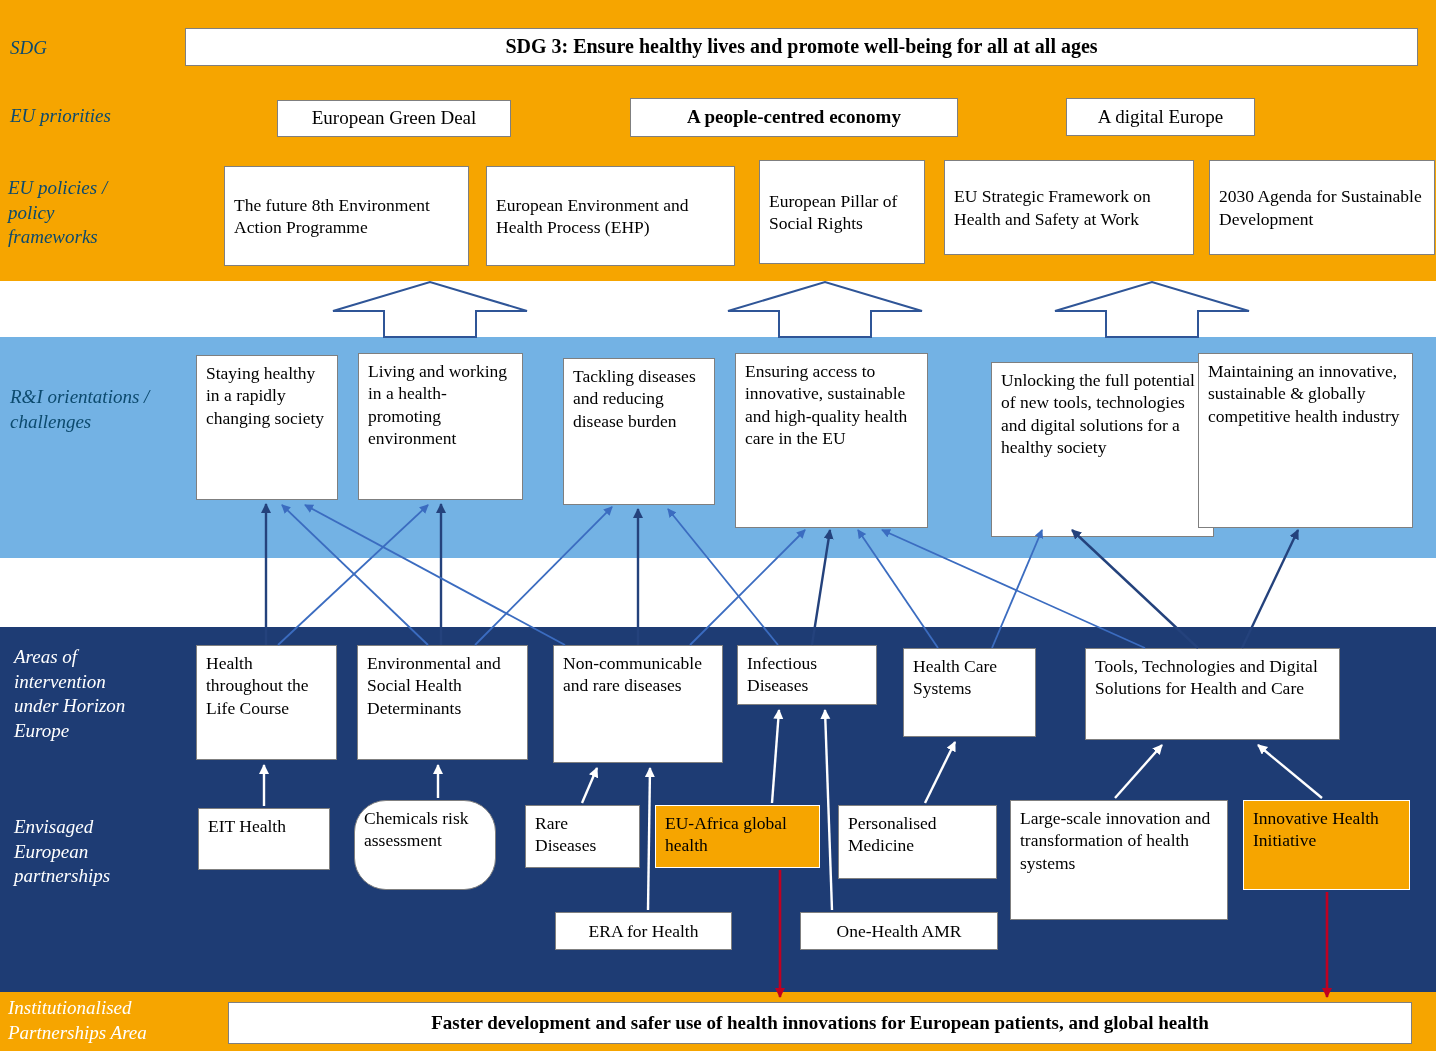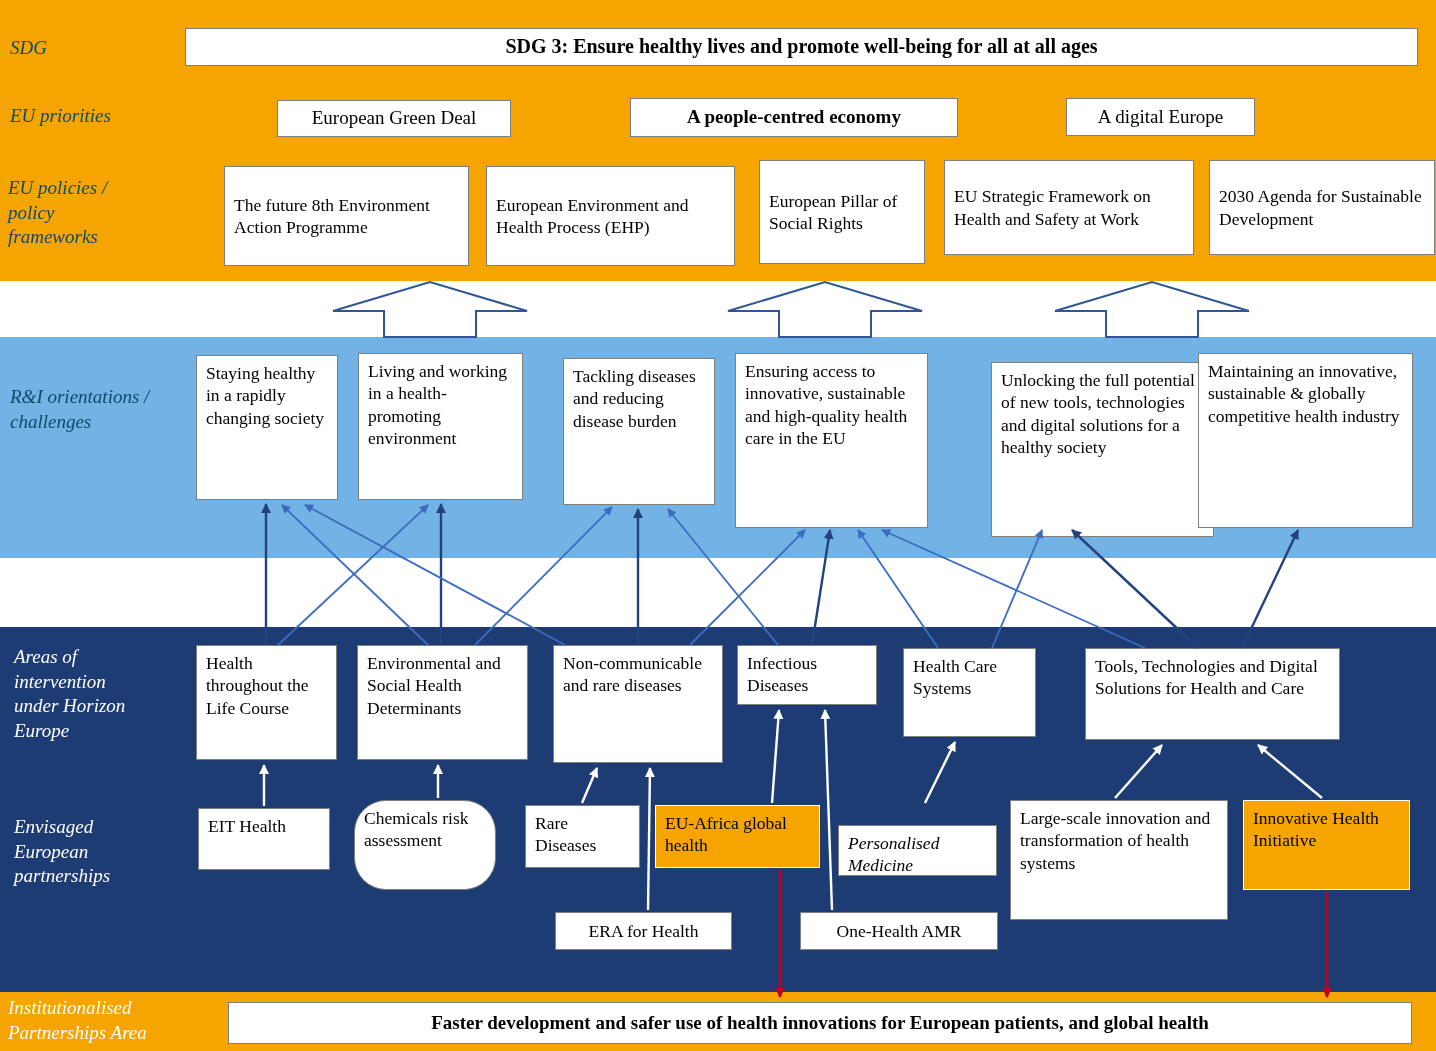--- a/index.html
+++ b/index.html
@@ -68,21 +68,21 @@
   <div class="wbox topleft" style="left:357px;top:645px;width:171px;height:115px;">Environmental and Social Health Determinants</div>
   <div class="wbox topleft" style="left:553px;top:645px;width:170px;height:118px;">Non-communicable and rare diseases</div>
   <div class="wbox topleft" style="left:737px;top:645px;width:140px;height:60px;">Infectious Diseases</div>
   <div class="wbox topleft" style="left:903px;top:648px;width:133px;height:89px;">Health Care Systems</div>
   <div class="wbox topleft" style="left:1085px;top:648px;width:255px;height:92px;">Tools, Technologies and Digital Solutions for Health and Care</div>
 
   <div class="wbox topleft" style="left:198px;top:808px;width:132px;height:62px;">EIT Health</div>
   <div class="wbox topleft" style="left:354px;top:800px;width:142px;height:90px;border-radius:32px;">Chemicals risk assessment</div>
   <div class="wbox topleft" style="left:525px;top:805px;width:115px;height:63px;">Rare Diseases</div>
   <div class="wbox obox topleft" style="left:655px;top:805px;width:165px;height:63px;">EU-Africa global health</div>
-  <div class="wbox topleft" style="left:838px;top:825px;width:159px;height:51px;font-style:italic;">Personalised Medicine</div>
+  <div class="wbox topleft" style="left:838px;top:805px;width:159px;height:74px;">Personalised Medicine</div>
   <div class="wbox topleft" style="left:1010px;top:800px;width:218px;height:120px;">Large-scale innovation and transformation of health systems</div>
   <div class="wbox obox topleft" style="left:1243px;top:800px;width:167px;height:90px;">Innovative Health Initiative</div>
   <div class="wbox hcenter" style="left:555px;top:912px;width:177px;height:38px;">ERA for Health</div>
   <div class="wbox hcenter" style="left:800px;top:912px;width:198px;height:38px;">One-Health AMR</div>
 
   <div class="wbox hcenter bold fs19" style="left:228px;top:1002px;width:1184px;height:42px;">Faster development and safer use of health innovations for European patients, and global health</div>
 
   <svg class="overlay" width="1436" height="1051" viewBox="0 0 1436 1051">
     <defs>
       <marker id="m-dark" markerUnits="userSpaceOnUse" markerWidth="14" markerHeight="14" refX="9" refY="5" orient="auto">

